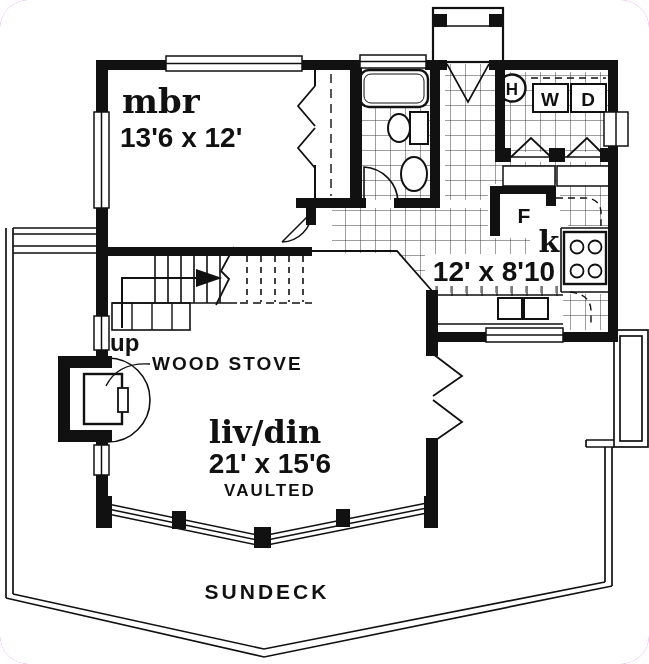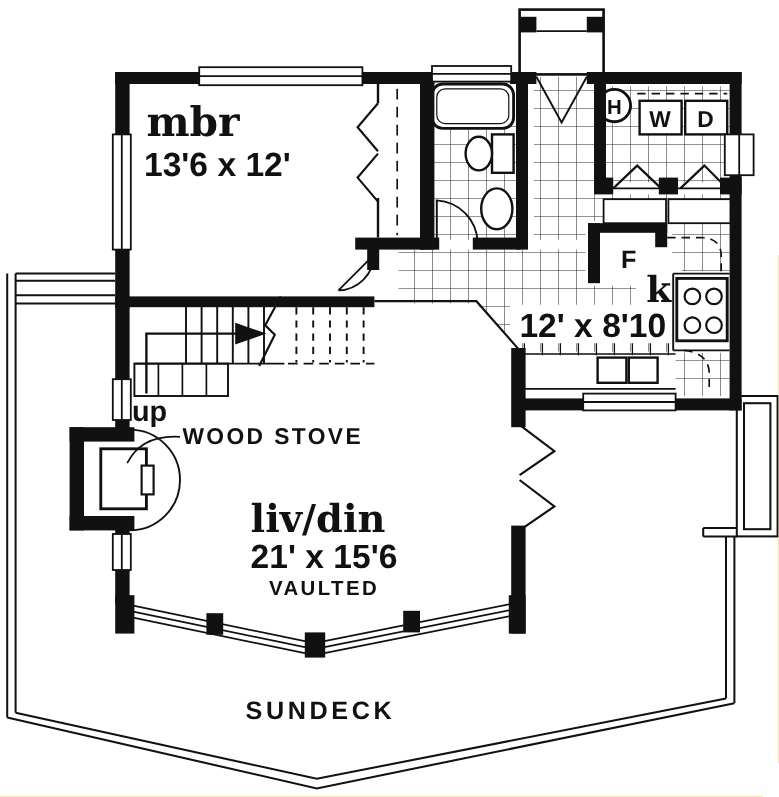--- a/index.html
+++ b/index.html
@@ -1,16 +1,16 @@
 <!DOCTYPE html>
 <html><head>
 <meta charset="utf-8">
 <style>
   html,body{margin:0;padding:0;background:#ffffff;}
-  .page{width:649px;height:664px;position:relative;background:#eab308;overflow:hidden;}
+  .page{width:649px;height:664px;position:relative;background:#d946ef;overflow:hidden;border-radius:28px;}
   svg{display:block;}
   text{fill:#111;}
   .rm-name{font-family:"DejaVu Serif","Liberation Serif",serif;font-weight:bold;}
   .rm-dim{font-family:"Liberation Sans",sans-serif;font-weight:bold;}
   .lbl{font-family:"Liberation Sans",sans-serif;font-weight:bold;}
 </style>
 </head>
 <body>
 
 <div class="page">

